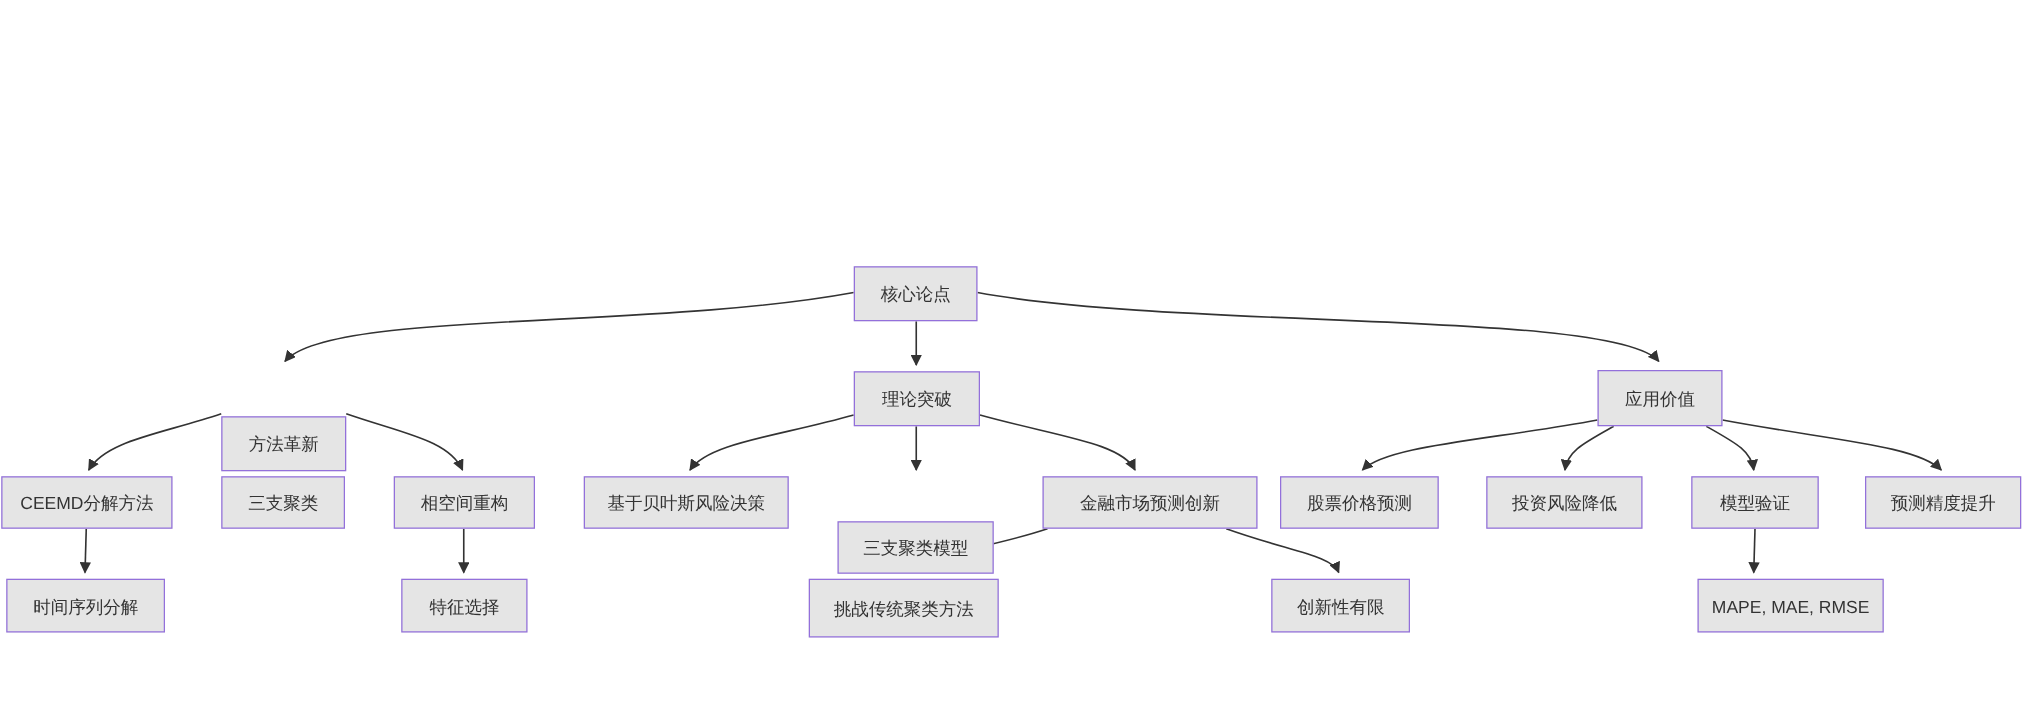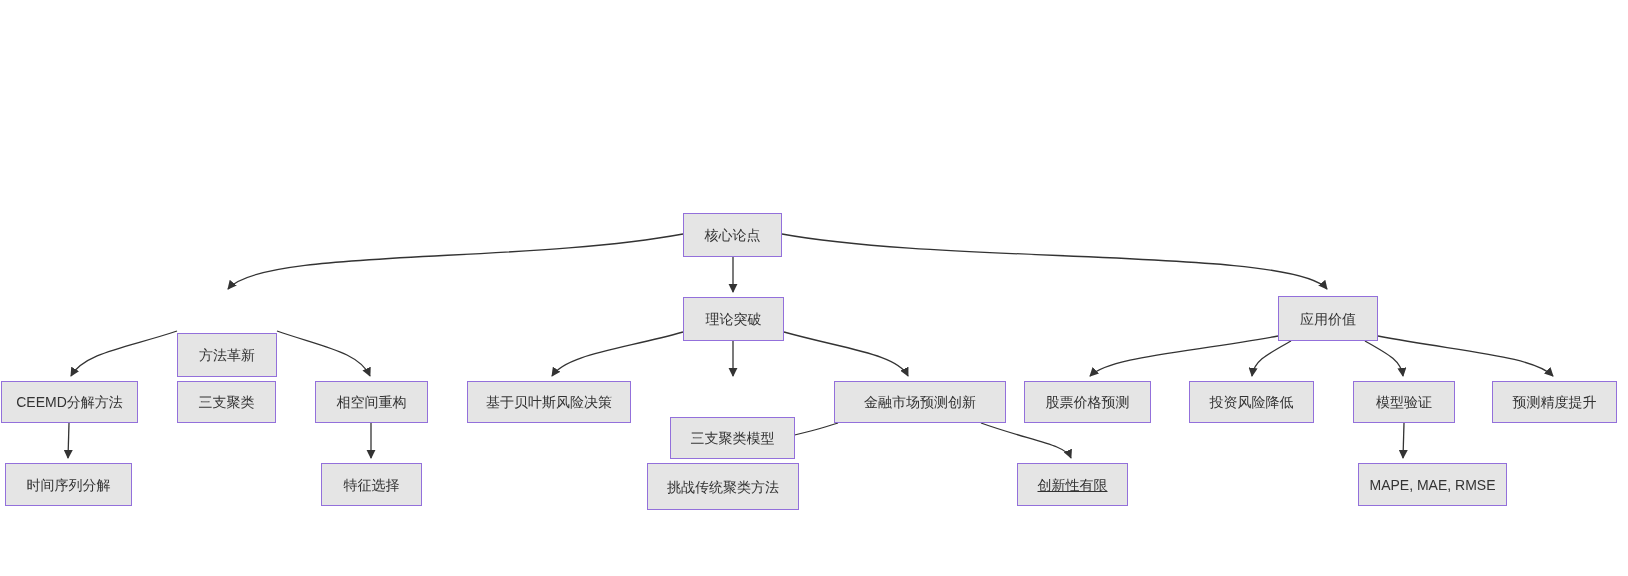--- a/index.html
+++ b/index.html
@@ -85,16 +85,16 @@
   <div class="node" style="left:467px;  top:381px; width:164px; height:42px;">基于贝叶斯风险决策</div>
   <div class="node" style="left:670px;  top:373px; width:125px; height:42px;margin-top:44px;">三支聚类模型</div>
   <div class="node" style="left:834px;  top:381px; width:172px; height:42px;">金融市场预测创新</div>
   <div class="node" style="left:1024px; top:381px; width:127px; height:42px;">股票价格预测</div>
   <div class="node" style="left:1189px; top:381px; width:125px; height:42px;">投资风险降低</div>
   <div class="node" style="left:1353px; top:381px; width:102px; height:42px;">模型验证</div>
   <div class="node" style="left:1492px; top:381px; width:125px; height:42px;">预测精度提升</div>
   <div class="node" style="left:5px;    top:463px; width:127px; height:43px;">时间序列分解</div>
   <div class="node" style="left:321px;  top:463px; width:101px; height:43px;">特征选择</div>
   <div class="node" style="left:647px;  top:463px; width:152px; height:47px;">挑战传统聚类方法</div>
-  <div class="node" style="left:1017px; top:463px; width:111px; height:43px;text-decoration:underline;">创新性有限</div>
+  <div class="node" style="left:1017px; top:463px; width:111px; height:43px;">创新性有限</div>
   <div class="node" style="left:1328px; top:463px; width:149px; height:43px;margin-left:30px;">MAPE, MAE, RMSE</div>
 
 </div>
 
 </body></html>

